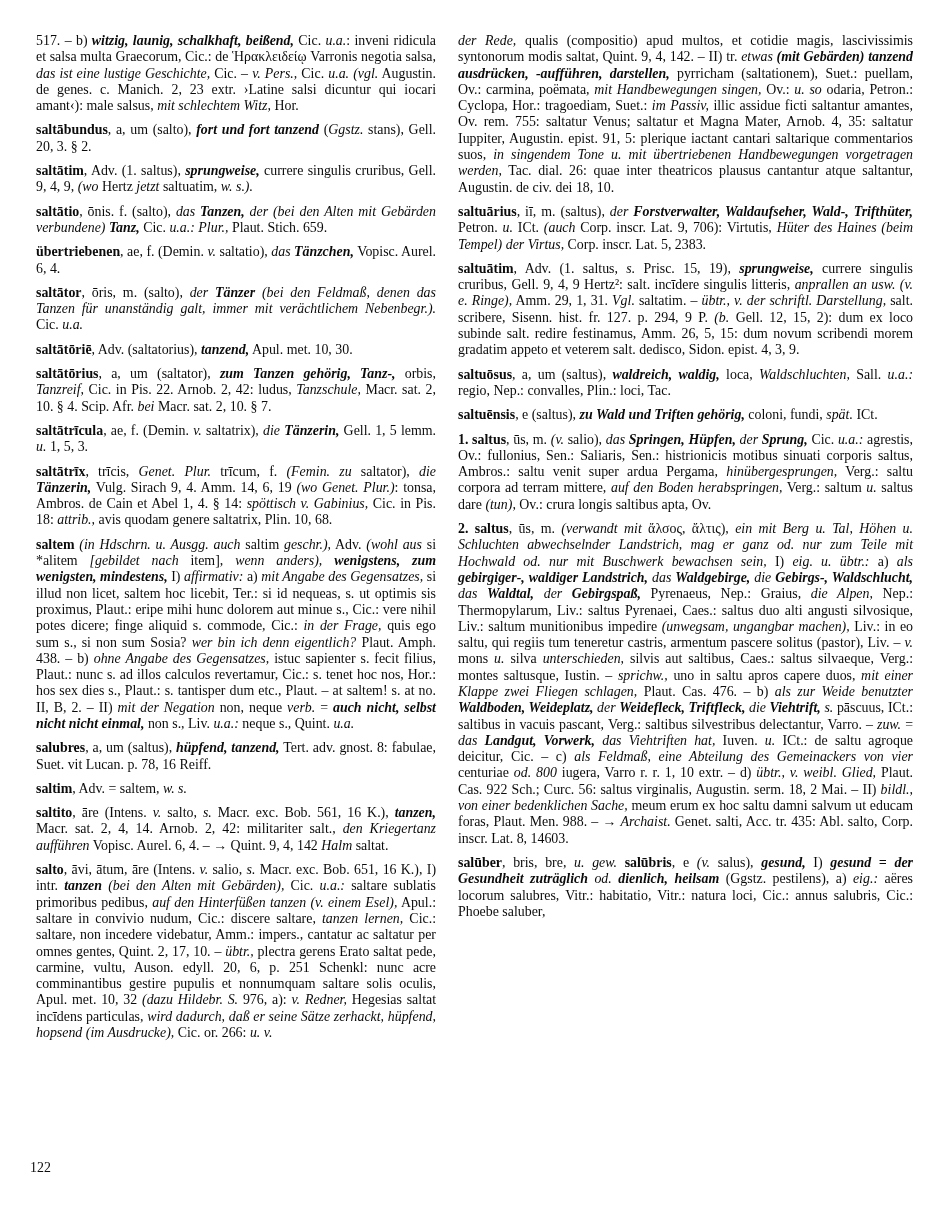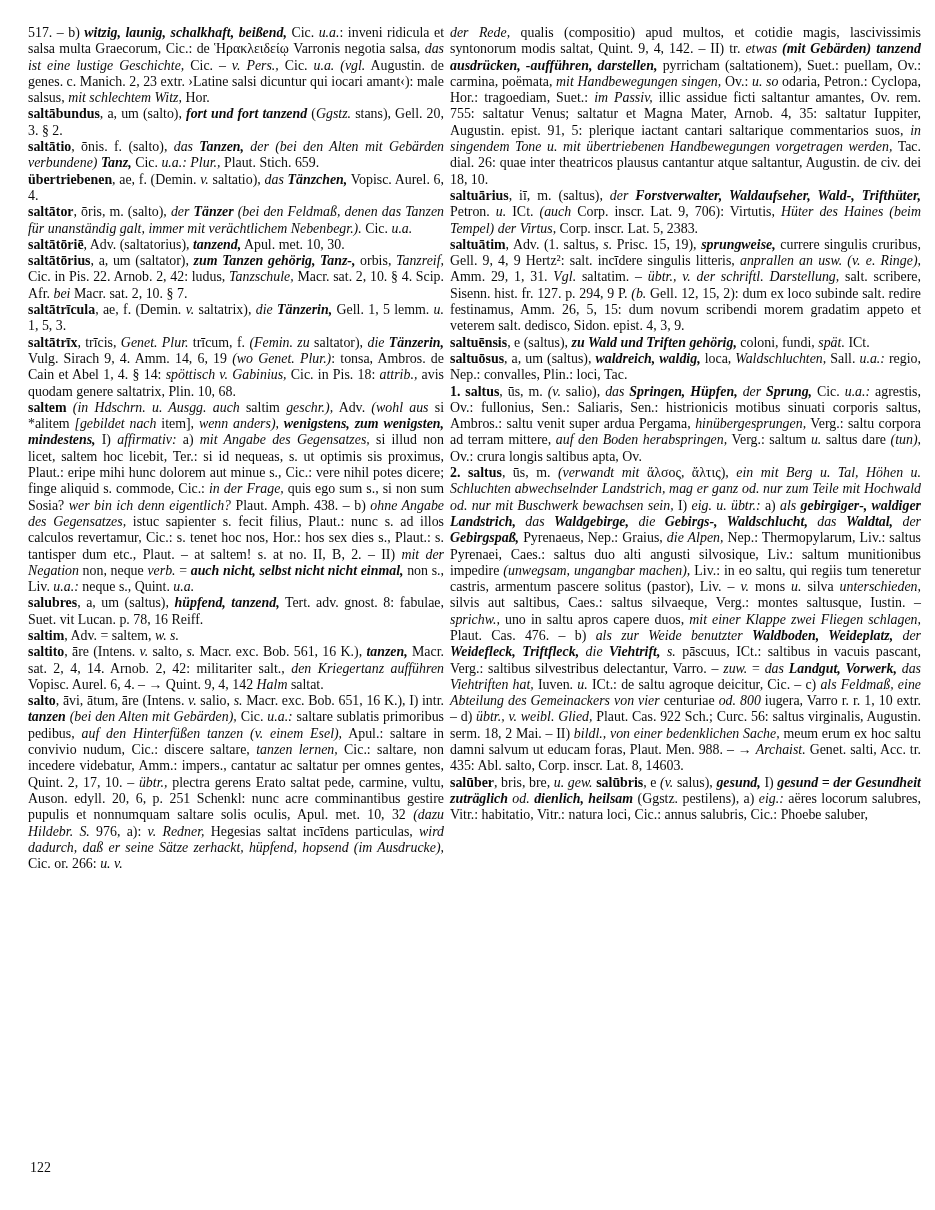--- a/index.html
+++ b/index.html
@@ -15,59 +15,60 @@
     overflow: hidden;
   }
   .columns {
     display: flex;
     padding: 25px 14px 0 28px;
     gap: 6px;
   }
   .col { text-align: justify; }
   .col-left  { width: 416px; }
   .col-right { width: 471px; }
-  .entry { margin: 0; padding: 0; }
+  .entry { margin: 8px; padding: 0; }
   .s-n  { font-style: normal; font-weight: normal; }
   .s-i  { font-style: italic; font-weight: normal; }
   .s-b  { font-style: normal; font-weight: bold; }
   .s-bi { font-style: italic; font-weight: bold; }
   .footer {
     position: absolute;
     left: 30px;
     top: 1160px;
     font-size: 13.9px;
     font-family: Liberation Serif, serif;
   }
 </style>
 </head>
 <body>
 
 <div class="page">
   <div class="columns">
     <div class="col col-left">
         <p class="entry"><span class="s-n">517. – b) </span><span class="s-bi">witzig, launig, schalkhaft, beißend,</span><span class="s-n"> Cic. </span><span class="s-i">u.a.</span><span class="s-n">: inveni ridicula et salsa multa Graecorum, Cic.: de Ἡρακλειδείῳ Varronis negotia salsa, </span><span class="s-i">das ist eine lustige Geschichte,</span><span class="s-n"> Cic. – </span><span class="s-i">v. Pers.,</span><span class="s-n"> Cic. </span><span class="s-i">u.a. (vgl.</span><span class="s-n"> Augustin. de genes. c. Manich. 2, 23 extr. ›Latine salsi dicuntur qui iocari amant‹): male salsus, </span><span class="s-i">mit schlechtem Witz,</span><span class="s-n"> Hor.</span></p>
         <p class="entry"><span class="s-b">saltābundus</span><span class="s-n">, a, um (salto), </span><span class="s-bi">fort und fort tanzend</span><span class="s-n"> (</span><span class="s-i">Ggstz.</span><span class="s-n"> stans), Gell. 20, 3. § 2.</span></p>
+        <p class="entry"><span class="s-b">saltātim</span><span class="s-n">, Adv. (1. saltus), </span><span class="s-bi">sprungweise,</span><span class="s-n"> currere singulis cruribus, Gell. 9, 4, 9, </span><span class="s-i">(wo</span><span class="s-n"> Hertz </span><span class="s-i">jetzt</span><span class="s-n"> saltuatim, </span><span class="s-i">w. s.).</span></p>
         <p class="entry"><span class="s-b">saltātio</span><span class="s-n">, ōnis. f. (salto), </span><span class="s-i">das </span><span class="s-bi">Tanzen,</span><span class="s-i"> der (bei den Alten mit Gebärden verbundene) </span><span class="s-bi">Tanz,</span><span class="s-n"> Cic. </span><span class="s-i">u.a.:</span><span class="s-n"> </span><span class="s-i">Plur.,</span><span class="s-n"> Plaut. Stich. 659.</span></p>
         <p class="entry"><span class="s-b">übertriebenen</span><span class="s-n">, ae, f. (Demin. </span><span class="s-i">v.</span><span class="s-n"> saltatio), </span><span class="s-i">das </span><span class="s-bi">Tänzchen,</span><span class="s-n"> Vopisc. Aurel. 6, 4.</span></p>
         <p class="entry"><span class="s-b">saltātor</span><span class="s-n">, ōris, m. (salto), </span><span class="s-i">der </span><span class="s-bi">Tänzer</span><span class="s-i"> (bei den Feldmaß, denen das Tanzen für unanständig galt, immer mit verächtlichem Nebenbegr.).</span><span class="s-n"> Cic. </span><span class="s-i">u.a.</span></p>
         <p class="entry"><span class="s-b">saltātōriē</span><span class="s-n">, Adv. (saltatorius), </span><span class="s-bi">tanzend,</span><span class="s-n"> Apul. met. 10, 30.</span></p>
         <p class="entry"><span class="s-b">saltātōrius</span><span class="s-n">, a, um (saltator), </span><span class="s-bi">zum Tanzen gehörig, Tanz-,</span><span class="s-n"> orbis, </span><span class="s-i">Tanzreif,</span><span class="s-n"> Cic. in Pis. 22. Arnob. 2, 42: ludus, </span><span class="s-i">Tanzschule,</span><span class="s-n"> Macr. sat. 2, 10. § 4. Scip. Afr. </span><span class="s-i">bei</span><span class="s-n"> Macr. sat. 2, 10. § 7.</span></p>
         <p class="entry"><span class="s-b">saltātrīcula</span><span class="s-n">, ae, f. (Demin. </span><span class="s-i">v.</span><span class="s-n"> saltatrix), </span><span class="s-i">die </span><span class="s-bi">Tänzerin,</span><span class="s-n"> Gell. 1, 5 lemm. </span><span class="s-i">u.</span><span class="s-n"> 1, 5, 3.</span></p>
         <p class="entry"><span class="s-b">saltātrīx</span><span class="s-n">, trīcis, </span><span class="s-i">Genet. Plur.</span><span class="s-n"> trīcum, f. </span><span class="s-i">(Femin. zu</span><span class="s-n"> saltator), </span><span class="s-i">die </span><span class="s-bi">Tänzerin,</span><span class="s-n"> Vulg. Sirach 9, 4. Amm. 14, 6, 19 </span><span class="s-i">(wo Genet. Plur.)</span><span class="s-n">: tonsa, Ambros. de Cain et Abel 1, 4. § 14: </span><span class="s-i">spöttisch v. Gabinius,</span><span class="s-n"> Cic. in Pis. 18: </span><span class="s-i">attrib.,</span><span class="s-n"> avis quodam genere saltatrix, Plin. 10, 68.</span></p>
         <p class="entry"><span class="s-b">saltem</span><span class="s-n"> </span><span class="s-i">(in Hdschrn. u. Ausgg. auch</span><span class="s-n"> saltim </span><span class="s-i">geschr.),</span><span class="s-n"> Adv. </span><span class="s-i">(wohl aus</span><span class="s-n"> si *alitem </span><span class="s-i">[gebildet nach</span><span class="s-n"> item], </span><span class="s-i">wenn anders),</span><span class="s-n"> </span><span class="s-bi">wenigstens, zum wenigsten, mindestens,</span><span class="s-n"> I) </span><span class="s-i">affirmativ:</span><span class="s-n"> a) </span><span class="s-i">mit Angabe des Gegensatzes,</span><span class="s-n"> si illud non licet, saltem hoc licebit, Ter.: si id nequeas, s. ut optimis sis proximus, Plaut.: eripe mihi hunc dolorem aut minue s., Cic.: vere nihil potes dicere; finge aliquid s. commode, Cic.: </span><span class="s-i">in der Frage,</span><span class="s-n"> quis ego sum s., si non sum Sosia? </span><span class="s-i">wer bin ich denn eigentlich?</span><span class="s-n"> Plaut. Amph. 438. – b) </span><span class="s-i">ohne Angabe des Gegensatzes,</span><span class="s-n"> istuc sapienter s. fecit filius, Plaut.: nunc s. ad illos calculos revertamur, Cic.: s. tenet hoc nos, Hor.: hos sex dies s., Plaut.: s. tantisper dum etc., Plaut. – at saltem! s. at no. II, B, 2. – II) </span><span class="s-i">mit der Negation</span><span class="s-n"> non, neque </span><span class="s-i">verb.</span><span class="s-n"> = </span><span class="s-bi">auch nicht, selbst nicht nicht einmal,</span><span class="s-n"> non s., Liv. </span><span class="s-i">u.a.:</span><span class="s-n"> neque s., Quint. </span><span class="s-i">u.a.</span></p>
         <p class="entry"><span class="s-b">salubres</span><span class="s-n">, a, um (saltus), </span><span class="s-bi">hüpfend, tanzend,</span><span class="s-n"> Tert. adv. gnost. 8: fabulae, Suet. vit Lucan. p. 78, 16 Reiff.</span></p>
         <p class="entry"><span class="s-b">saltim</span><span class="s-n">, Adv. = saltem, </span><span class="s-i">w. s.</span></p>
         <p class="entry"><span class="s-b">saltito</span><span class="s-n">, āre (Intens. </span><span class="s-i">v.</span><span class="s-n"> salto, </span><span class="s-i">s.</span><span class="s-n"> Macr. exc. Bob. 561, 16 K.), </span><span class="s-bi">tanzen,</span><span class="s-n"> Macr. sat. 2, 4, 14. Arnob. 2, 42: militariter salt., </span><span class="s-i">den Kriegertanz aufführen</span><span class="s-n"> Vopisc. Aurel. 6, 4. – → Quint. 9, 4, 142 </span><span class="s-i">Halm</span><span class="s-n"> saltat.</span></p>
         <p class="entry"><span class="s-b">salto</span><span class="s-n">, āvi, ātum, āre (Intens. </span><span class="s-i">v.</span><span class="s-n"> salio, </span><span class="s-i">s.</span><span class="s-n"> Macr. exc. Bob. 651, 16 K.), I) intr. </span><span class="s-bi">tanzen</span><span class="s-i"> (bei den Alten mit Gebärden),</span><span class="s-n"> Cic. </span><span class="s-i">u.a.:</span><span class="s-n"> saltare sublatis primoribus pedibus, </span><span class="s-i">auf den Hinterfüßen tanzen (v. einem Esel),</span><span class="s-n"> Apul.: saltare in convivio nudum, Cic.: discere saltare, </span><span class="s-i">tanzen lernen,</span><span class="s-n"> Cic.: saltare, non incedere videbatur, Amm.: impers., cantatur ac saltatur per omnes gentes, Quint. 2, 17, 10. – </span><span class="s-i">übtr.,</span><span class="s-n"> plectra gerens Erato saltat pede, carmine, vultu, Auson. edyll. 20, 6, p. 251 Schenkl: nunc acre comminantibus gestire pupulis et nonnumquam saltare solis oculis, Apul. met. 10, 32 </span><span class="s-i">(dazu Hildebr. S.</span><span class="s-n"> 976, a): </span><span class="s-i">v. Redner,</span><span class="s-n"> Hegesias saltat incīdens particulas, </span><span class="s-i">wird dadurch, daß er seine Sätze zerhackt, hüpfend, hopsend (im Ausdrucke),</span><span class="s-n"> Cic. or. 266: </span><span class="s-i">u. v.</span></p>
       </div>
     <div class="col col-right">
         <p class="entry"><span class="s-i">der Rede,</span><span class="s-n"> qualis (compositio) apud multos, et cotidie magis, lascivissimis syntonorum modis saltat, Quint. 9, 4, 142. – II) tr. </span><span class="s-i">etwas </span><span class="s-bi">(mit Gebärden) tanzend ausdrücken, -aufführen, darstellen,</span><span class="s-n"> pyrricham (saltationem), Suet.: puellam, Ov.: carmina, poëmata, </span><span class="s-i">mit Handbewegungen singen,</span><span class="s-n"> Ov.: </span><span class="s-i">u. so</span><span class="s-n"> odaria, Petron.: Cyclopa, Hor.: tragoediam, Suet.: </span><span class="s-i">im Passiv,</span><span class="s-n"> illic assidue ficti saltantur amantes, Ov. rem. 755: saltatur Venus; saltatur et Magna Mater, Arnob. 4, 35: saltatur Iuppiter, Augustin. epist. 91, 5: plerique iactant cantari saltarique commentarios suos, </span><span class="s-i">in singendem Tone u. mit übertriebenen Handbewegungen vorgetragen werden,</span><span class="s-n"> Tac. dial. 26: quae inter theatricos plausus cantantur atque saltantur, Augustin. de civ. dei 18, 10.</span></p>
         <p class="entry"><span class="s-b">saltuārius</span><span class="s-n">, iī, m. (saltus), </span><span class="s-i">der </span><span class="s-bi">Forstverwalter, Waldaufseher, Wald-, Trifthüter,</span><span class="s-n"> Petron. </span><span class="s-i">u.</span><span class="s-n"> ICt. </span><span class="s-i">(auch</span><span class="s-n"> Corp. inscr. Lat. 9, 706): Virtutis, </span><span class="s-i">Hüter des Haines (beim Tempel) der Virtus,</span><span class="s-n"> Corp. inscr. Lat. 5, 2383.</span></p>
         <p class="entry"><span class="s-b">saltuātim</span><span class="s-n">, Adv. (1. saltus, </span><span class="s-i">s.</span><span class="s-n"> Prisc. 15, 19), </span><span class="s-bi">sprungweise,</span><span class="s-n"> currere singulis cruribus, Gell. 9, 4, 9 Hertz²: salt. incīdere singulis litteris, </span><span class="s-i">anprallen an usw. (v. e. Ringe),</span><span class="s-n"> Amm. 29, 1, 31. </span><span class="s-i">Vgl.</span><span class="s-n"> saltatim. – </span><span class="s-i">übtr., v. der schriftl. Darstellung,</span><span class="s-n"> salt. scribere, Sisenn. hist. fr. 127. p. 294, 9 P. </span><span class="s-i">(b.</span><span class="s-n"> Gell. 12, 15, 2): dum ex loco subinde salt. redire festinamus, Amm. 26, 5, 15: dum novum scribendi morem gradatim appeto et veterem salt. dedisco, Sidon. epist. 4, 3, 9.</span></p>
+        <p class="entry"><span class="s-b">saltuōsus</span><span class="s-n">, a, um (saltus), </span><span class="s-bi">waldreich, waldig,</span><span class="s-n"> loca, </span><span class="s-i">Waldschluchten,</span><span class="s-n"> Sall. </span><span class="s-i">u.a.:</span><span class="s-n"> regio, Nep.: convalles, Plin.: loci, Tac.</span></p>
         <p class="entry"><span class="s-b">saltuēnsis</span><span class="s-n">, e (saltus), </span><span class="s-bi">zu Wald und Triften gehörig,</span><span class="s-n"> coloni, fundi, </span><span class="s-i">spät.</span><span class="s-n"> ICt.</span></p>
-        <p class="entry"><span class="s-b">saltuōsus</span><span class="s-n">, a, um (saltus), </span><span class="s-bi">waldreich, waldig,</span><span class="s-n"> loca, </span><span class="s-i">Waldschluchten,</span><span class="s-n"> Sall. </span><span class="s-i">u.a.:</span><span class="s-n"> regio, Nep.: convalles, Plin.: loci, Tac.</span></p>
         <p class="entry"><span class="s-b">1. saltus</span><span class="s-n">, ūs, m. </span><span class="s-i">(v.</span><span class="s-n"> salio), </span><span class="s-i">das </span><span class="s-bi">Springen, Hüpfen,</span><span class="s-i"> der </span><span class="s-bi">Sprung,</span><span class="s-n"> Cic. </span><span class="s-i">u.a.:</span><span class="s-n"> agrestis, Ov.: fullonius, Sen.: Saliaris, Sen.: histrionicis motibus sinuati corporis saltus, Ambros.: saltu venit super ardua Pergama, </span><span class="s-i">hinübergesprungen,</span><span class="s-n"> Verg.: saltu corpora ad terram mittere, </span><span class="s-i">auf den Boden herabspringen,</span><span class="s-n"> Verg.: saltum </span><span class="s-i">u.</span><span class="s-n"> saltus dare </span><span class="s-i">(tun),</span><span class="s-n"> Ov.: crura longis saltibus apta, Ov.</span></p>
         <p class="entry"><span class="s-b">2. saltus</span><span class="s-n">, ūs, m. </span><span class="s-i">(verwandt mit</span><span class="s-n"> ἄλσος, ἄλτις), </span><span class="s-i">ein mit Berg u. Tal, Höhen u. Schluchten abwechselnder Landstrich, mag er ganz od. nur zum Teile mit Hochwald od. nur mit Buschwerk bewachsen sein,</span><span class="s-n"> I) </span><span class="s-i">eig. u. übtr.:</span><span class="s-n"> a) </span><span class="s-i">als </span><span class="s-bi">gebirgiger-, waldiger Landstrich,</span><span class="s-i"> das </span><span class="s-bi">Waldgebirge,</span><span class="s-i"> die </span><span class="s-bi">Gebirgs-, Waldschlucht,</span><span class="s-i"> das </span><span class="s-bi">Waldtal,</span><span class="s-i"> der </span><span class="s-bi">Gebirgspaß,</span><span class="s-n"> Pyrenaeus, Nep.: Graius, </span><span class="s-i">die Alpen,</span><span class="s-n"> Nep.: Thermopylarum, Liv.: saltus Pyrenaei, Caes.: saltus duo alti angusti silvosique, Liv.: saltum munitionibus impedire </span><span class="s-i">(unwegsam, ungangbar machen),</span><span class="s-n"> Liv.: in eo saltu, qui regiis tum teneretur castris, armentum pascere solitus (pastor), Liv. – </span><span class="s-i">v.</span><span class="s-n"> mons </span><span class="s-i">u.</span><span class="s-n"> silva </span><span class="s-i">unterschieden,</span><span class="s-n"> silvis aut saltibus, Caes.: saltus silvaeque, Verg.: montes saltusque, Iustin. – </span><span class="s-i">sprichw.,</span><span class="s-n"> uno in saltu apros capere duos, </span><span class="s-i">mit einer Klappe zwei Fliegen schlagen,</span><span class="s-n"> Plaut. Cas. 476. – b) </span><span class="s-i">als zur Weide benutzter </span><span class="s-bi">Waldboden, Weideplatz,</span><span class="s-i"> der </span><span class="s-bi">Weidefleck, Triftfleck,</span><span class="s-i"> die </span><span class="s-bi">Viehtrift,</span><span class="s-n"> </span><span class="s-i">s.</span><span class="s-n"> pāscuus, ICt.: saltibus in vacuis pascant, Verg.: saltibus silvestribus delectantur, Varro. – </span><span class="s-i">zuw.</span><span class="s-n"> = </span><span class="s-i">das </span><span class="s-bi">Landgut, Vorwerk,</span><span class="s-i"> das Viehtriften hat,</span><span class="s-n"> Iuven. </span><span class="s-i">u.</span><span class="s-n"> ICt.: de saltu agroque deicitur, Cic. – c) </span><span class="s-i">als Feldmaß, eine Abteilung des Gemeinackers von vier</span><span class="s-n"> centuriae </span><span class="s-i">od. 800</span><span class="s-n"> iugera, Varro r. r. 1, 10 extr. – d) </span><span class="s-i">übtr., v. weibl. Glied,</span><span class="s-n"> Plaut. Cas. 922 Sch.; Curc. 56: saltus virginalis, Augustin. serm. 18, 2 Mai. – II) </span><span class="s-i">bildl., von einer bedenklichen Sache,</span><span class="s-n"> meum erum ex hoc saltu damni salvum ut educam foras, Plaut. Men. 988. – → </span><span class="s-i">Archaist.</span><span class="s-n"> Genet. salti, Acc. tr. 435: Abl. salto, Corp. inscr. Lat. 8, 14603.</span></p>
         <p class="entry"><span class="s-b">salūber</span><span class="s-n">, bris, bre, </span><span class="s-i">u. gew.</span><span class="s-n"> </span><span class="s-b">salūbris</span><span class="s-n">, e </span><span class="s-i">(v.</span><span class="s-n"> salus), </span><span class="s-bi">gesund,</span><span class="s-n"> I) </span><span class="s-bi">gesund = der Gesundheit zuträglich</span><span class="s-i"> od. </span><span class="s-bi">dienlich, heilsam</span><span class="s-n"> (Ggstz. pestilens), a) </span><span class="s-i">eig.:</span><span class="s-n"> aëres locorum salubres, Vitr.: habitatio, Vitr.: natura loci, Cic.: annus salubris, Cic.: Phoebe saluber,</span></p>
       </div>
   </div>
   <div class="footer">122</div>
 </div>
 
 </body></html>

